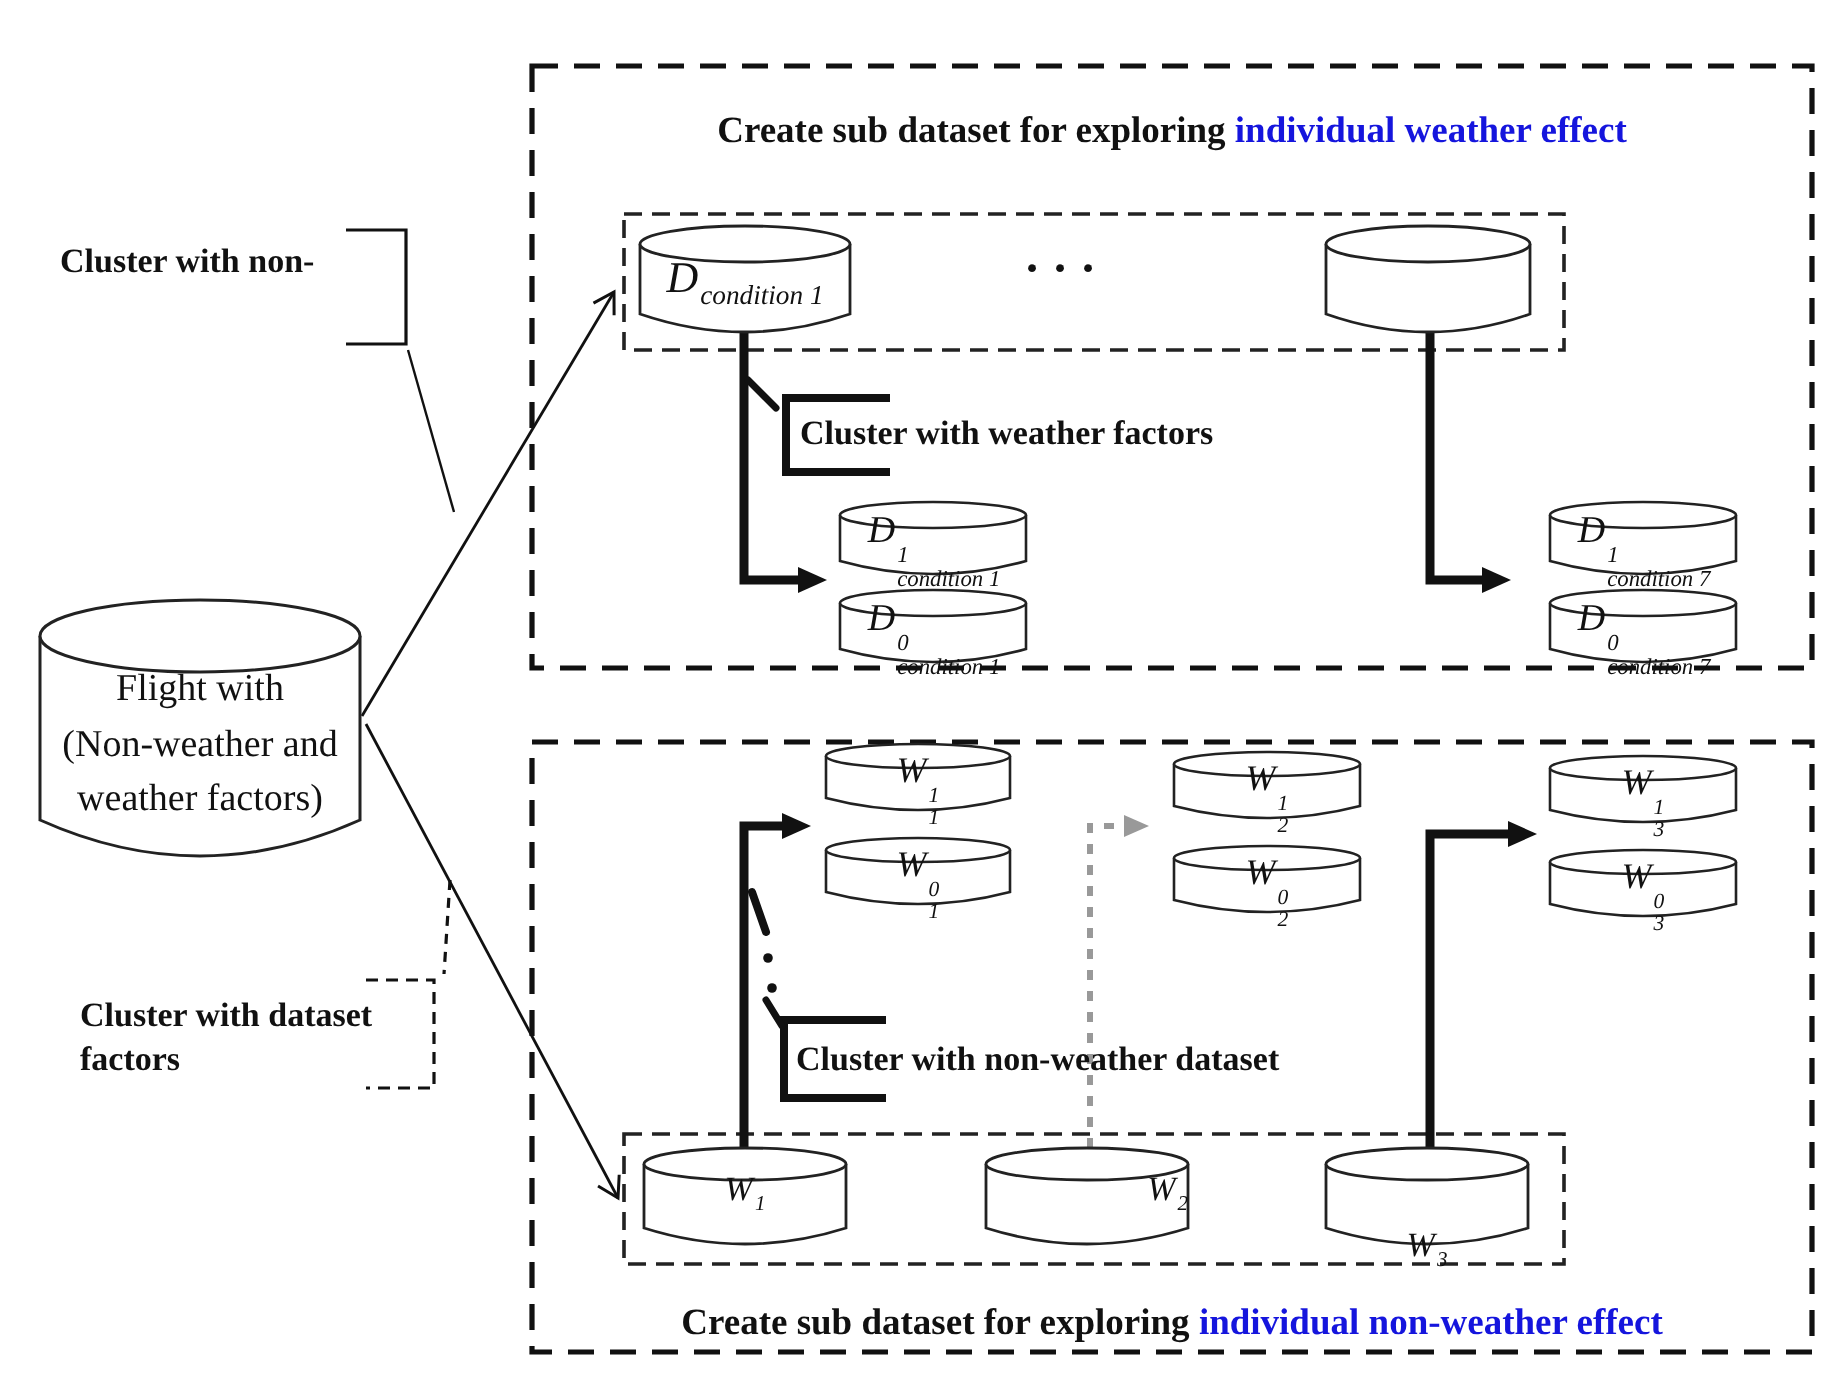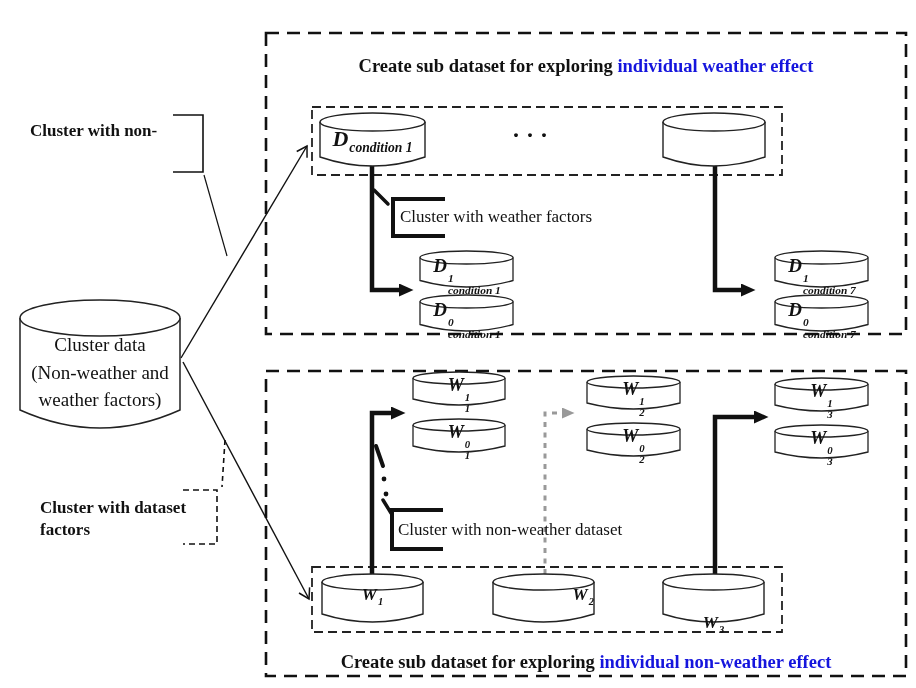--- a/index.html
+++ b/index.html
@@ -4,24 +4,24 @@
 <style>
   html,body{margin:0;padding:0;background:#ffffff;}
   .stage{
     position:relative;width:916px;height:688px;background:#fff;overflow:hidden;
     font-family:"Liberation Serif",serif;color:#111;
   }
   .stage svg{position:absolute;left:0;top:0;}
   .abs{position:absolute;white-space:nowrap;}
   .panel-title{width:640px;text-align:center;font-weight:bold;font-size:18.5px;line-height:26px;}
   .blue{color:var(--blue,#1515dd);}
-  .callout-text{font-weight:normal;font-size:17px;line-height:22px;}
+  .callout-text{font-weight:bold;font-size:17px;line-height:22px;}
   .side-label{font-weight:bold;font-size:17px;line-height:21.5px;text-align:left;}
   .flight-text{width:160px;text-align:center;font-size:19px;line-height:27.5px;}
-  .cyl-label{position:absolute;text-align:center;white-space:nowrap;color:#111;font-weight:bold;}
+  .cyl-label{position:absolute;text-align:center;white-space:nowrap;color:#111;}
   .mi{font-style:italic;font-family:"Liberation Serif",serif;}
   .msub{font-style:italic;font-size:0.62em;vertical-align:-0.45em;margin-left:1px;}
   .mstack{display:inline-flex;flex-direction:column;align-items:flex-start;line-height:1;vertical-align:-0.55em;margin-left:1px;}
   .mstack span{font-style:italic;font-size:0.6em;}
   .sz-d{font-size:22px;}
   .sz-dsmall{font-size:19px;}
   .sz-w{font-size:17px;}
   .sz-wsmall{font-size:18px;}
   .hdots{font-weight:bold;font-size:24px;text-align:center;line-height:28px;}
 </style>
@@ -179,21 +179,21 @@
 
   <div class="abs side-label" style="left:30px;top:120px;width:172px;">
     <div>Cluster with non-</div>
   </div>
   <div class="abs side-label" style="left:40px;top:497px;width:171px;">
     <div>Cluster with dataset</div>
     <div>factors</div>
   </div>
 
   <div class="abs flight-text" style="left:20px;top:331px;">
-    <div>Cluster data</div>
+    <div>Flight with</div>
     <div>(Non-weather and</div>
     <div>weather factors)</div>
   </div>
 
   <div class="abs hdots" style="left:498px;top:121px;width:64px;">· · ·</div>
 
   <div class="cyl-label sz-d" style="left:320px;top:126px;width:105px;">
     <span class="mi">D</span><span class="msub">condition 1</span>
   </div>
   <div class="cyl-label sz-dsmall" style="left:419px;top:255px;width:96px;">

